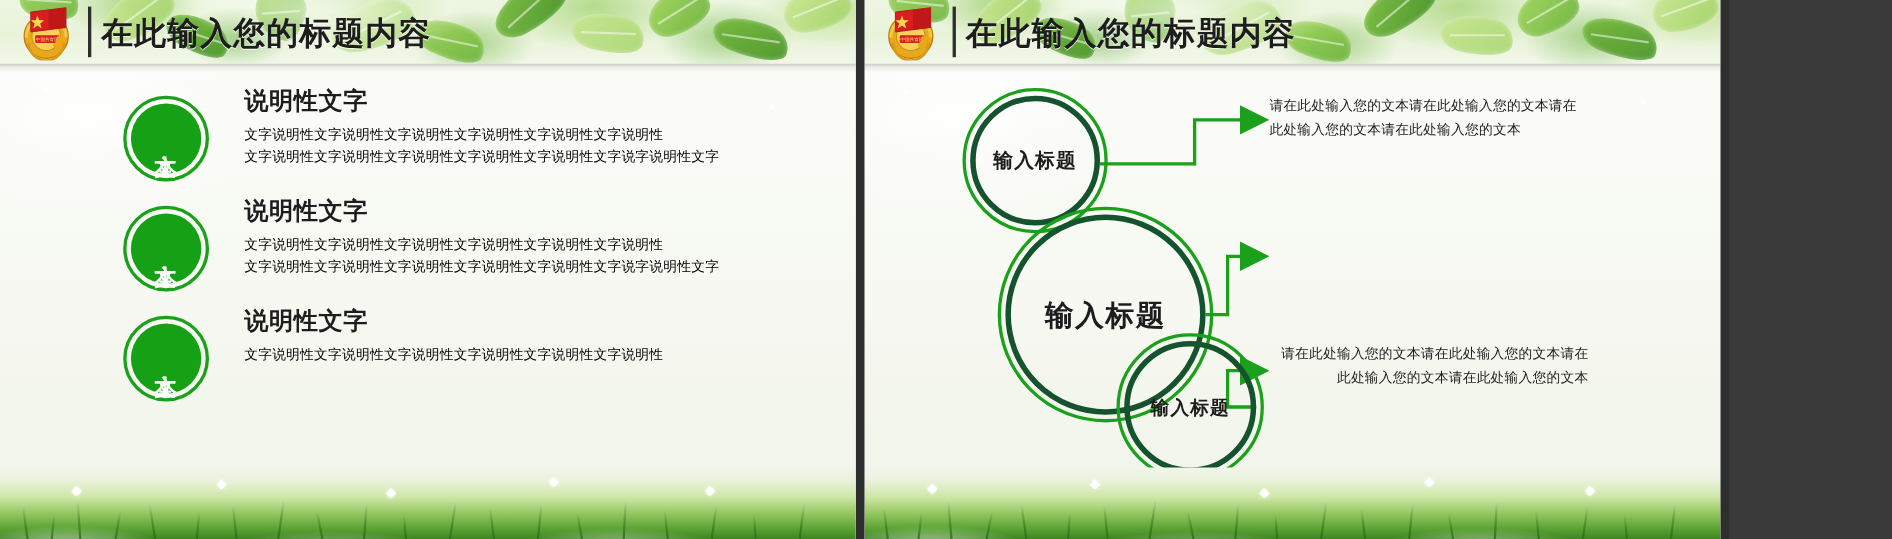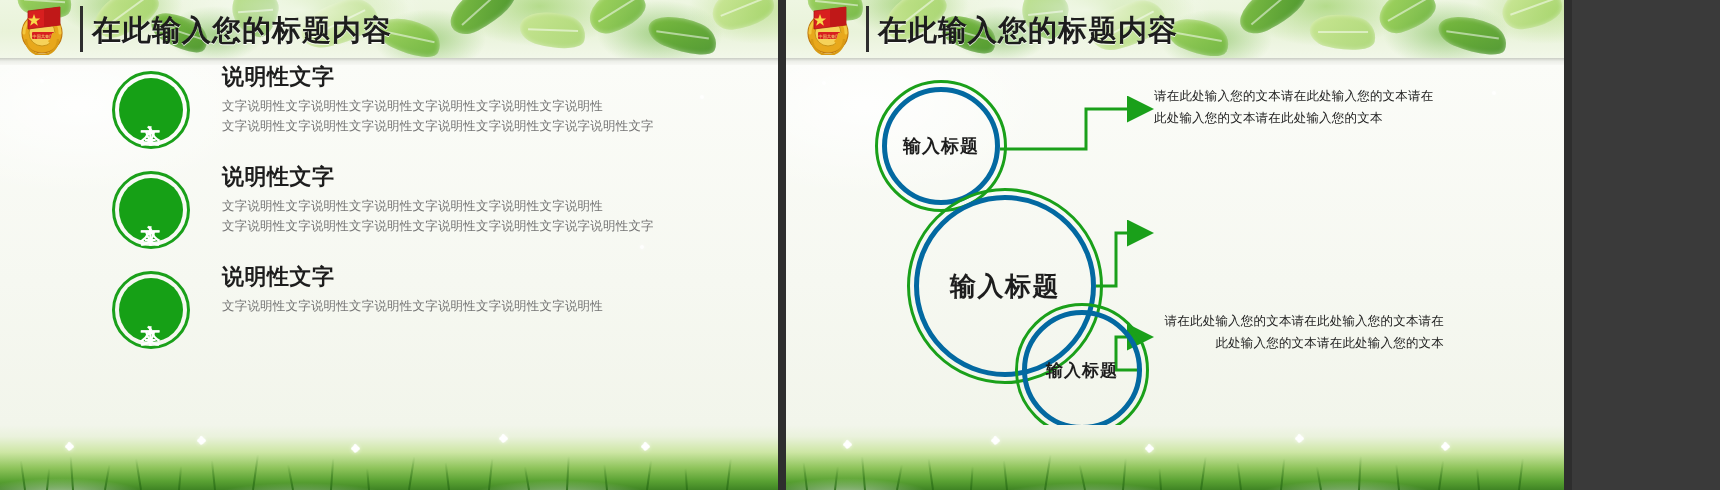--- a/index.html
+++ b/index.html
@@ -108,21 +108,21 @@
     box-shadow:0 0 4px rgba(255,255,255,.8);
   }
   .daisy::before, .daisy::after {
     content:""; position:absolute; left:50%; top:50%;
     width:9px; height:2.5px; margin:-1.25px 0 0 -4.5px;
     background:rgba(255,255,255,.85); border-radius:2px;
   }
   .daisy::after { transform:rotate(90deg); }
 
   
-  .rows { position:absolute; left:0; top:60px; width:100%; }
+  .rows { position:absolute; left:0; top:76px; width:100%; }
   .row { position:relative; height:100px; }
   .badge {
     position:absolute; left:112px; width:78px; height:78px;
   }
   .badge .ring {
     position:absolute; inset:0; border-radius:50%;
     border:3px solid #1aa01a;
   }
   .badge .disc {
     position:absolute; inset:7px; border-radius:50%;
@@ -134,28 +134,28 @@
     writing-mode:vertical-rl; text-orientation:upright;
     letter-spacing:2px;
   }
   .row-text { position:absolute; left:222px; top:2px; width:500px; }
   .row-head {
     font-size:22px; line-height:30px; color:#1d1d1d; font-weight:600;
     letter-spacing:.5px;
   }
   .row-body {
     margin-top:4px;
-    font-size:12.5px; line-height:20px; color:#737373; letter-spacing:.2px;
+    font-size:12.5px; line-height:20px; color:#000000; letter-spacing:.2px;
   }
 
   
   .diagram { position:absolute; left:0; top:65px; width:100%; height:360px; }
   .dring {
     position:absolute; border-radius:50%;
-    border:5px solid #0369a1; background:transparent;text-decoration:underline;
+    border:5px solid #14532d; background:transparent;text-decoration:underline;
   }
   .dring::after {
     content:""; position:absolute; border-radius:50%;
     border:3px solid #1aa01a;
     left:-12px; right:-12px; top:-12px; bottom:-12px;
   }
   .dring > .cap {
     position:absolute; left:0; top:0; width:100%; height:100%;
     display:flex; align-items:center; justify-content:center;
     color:#1d1d1d; font-weight:600; white-space:nowrap;

